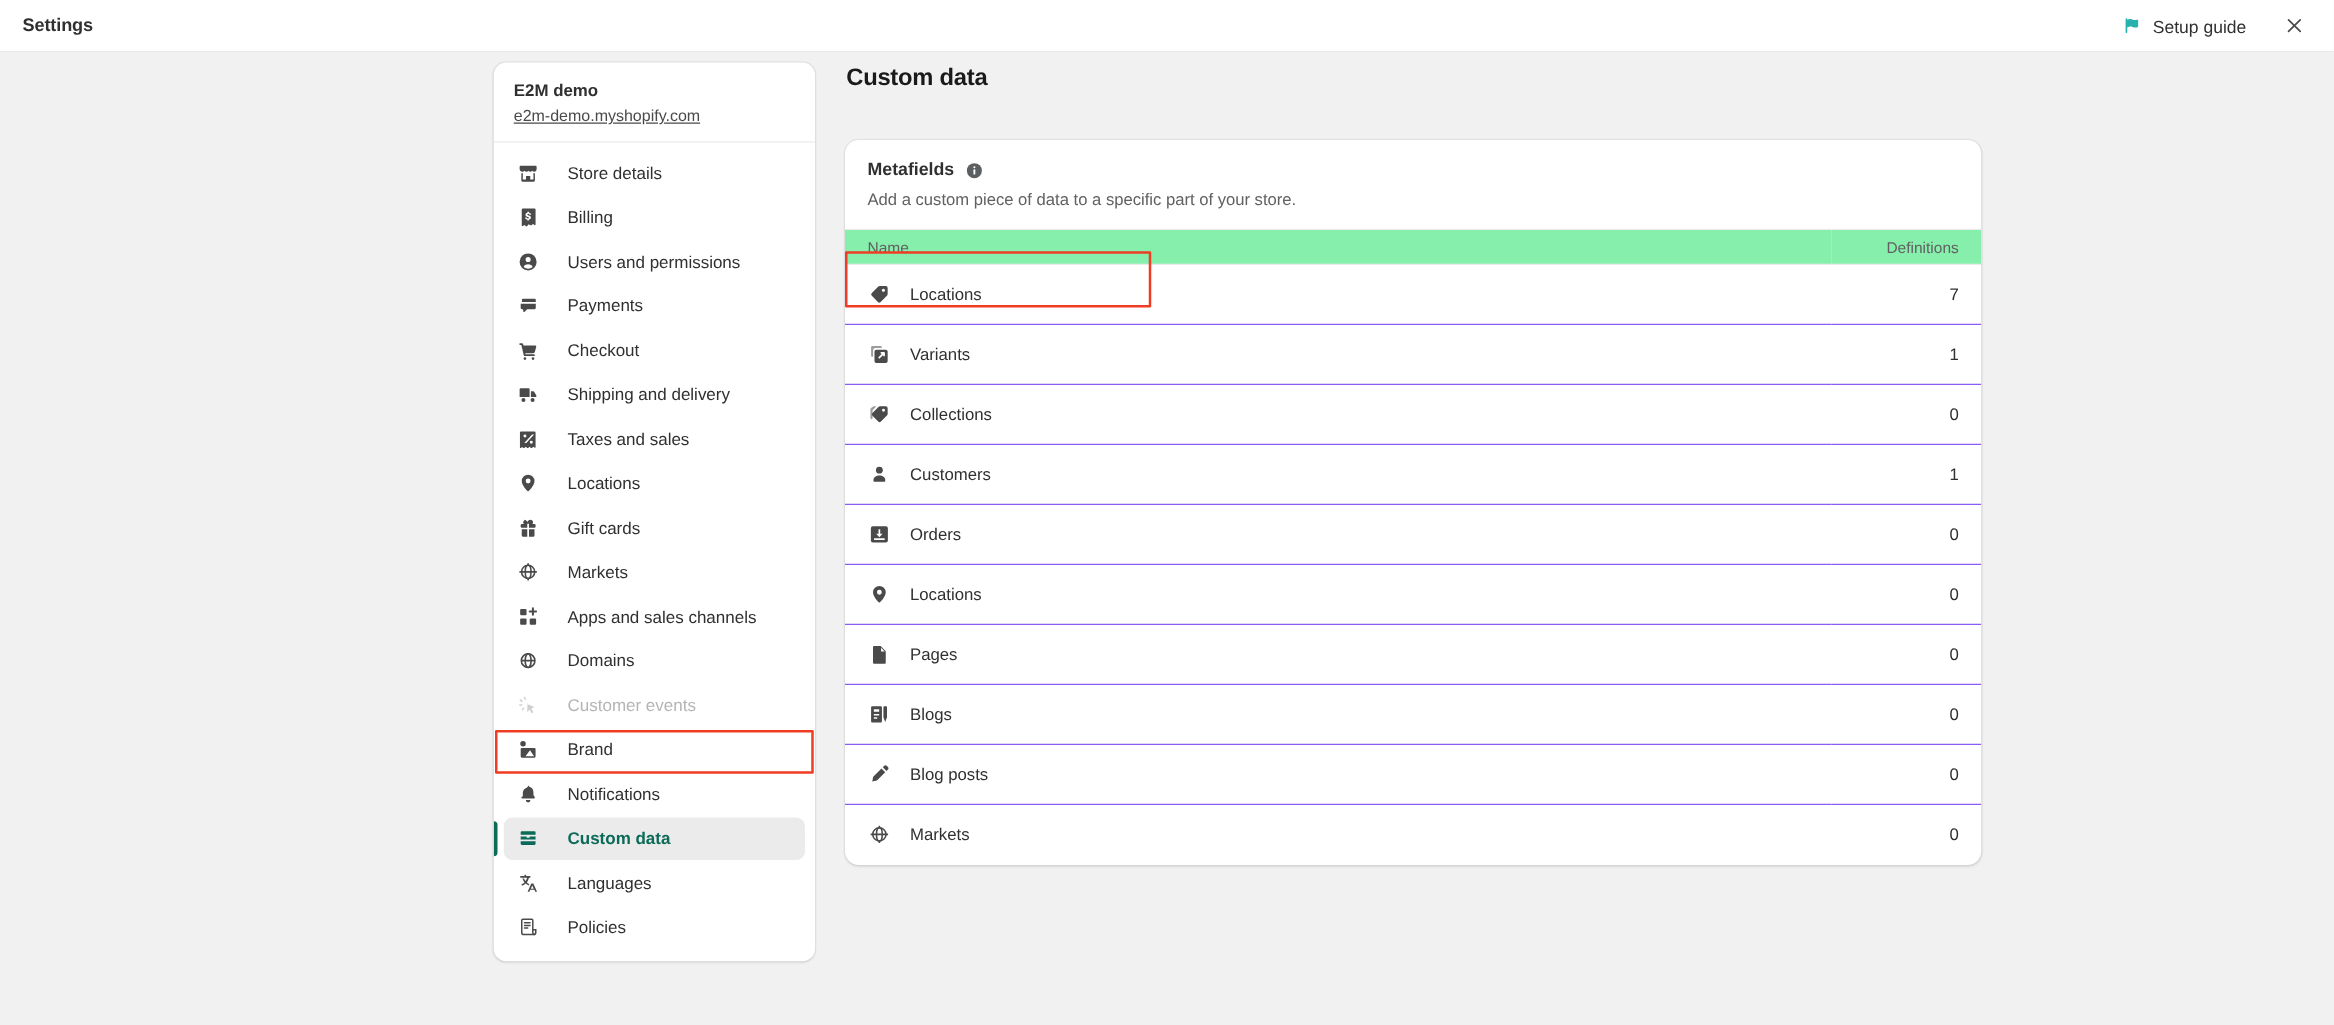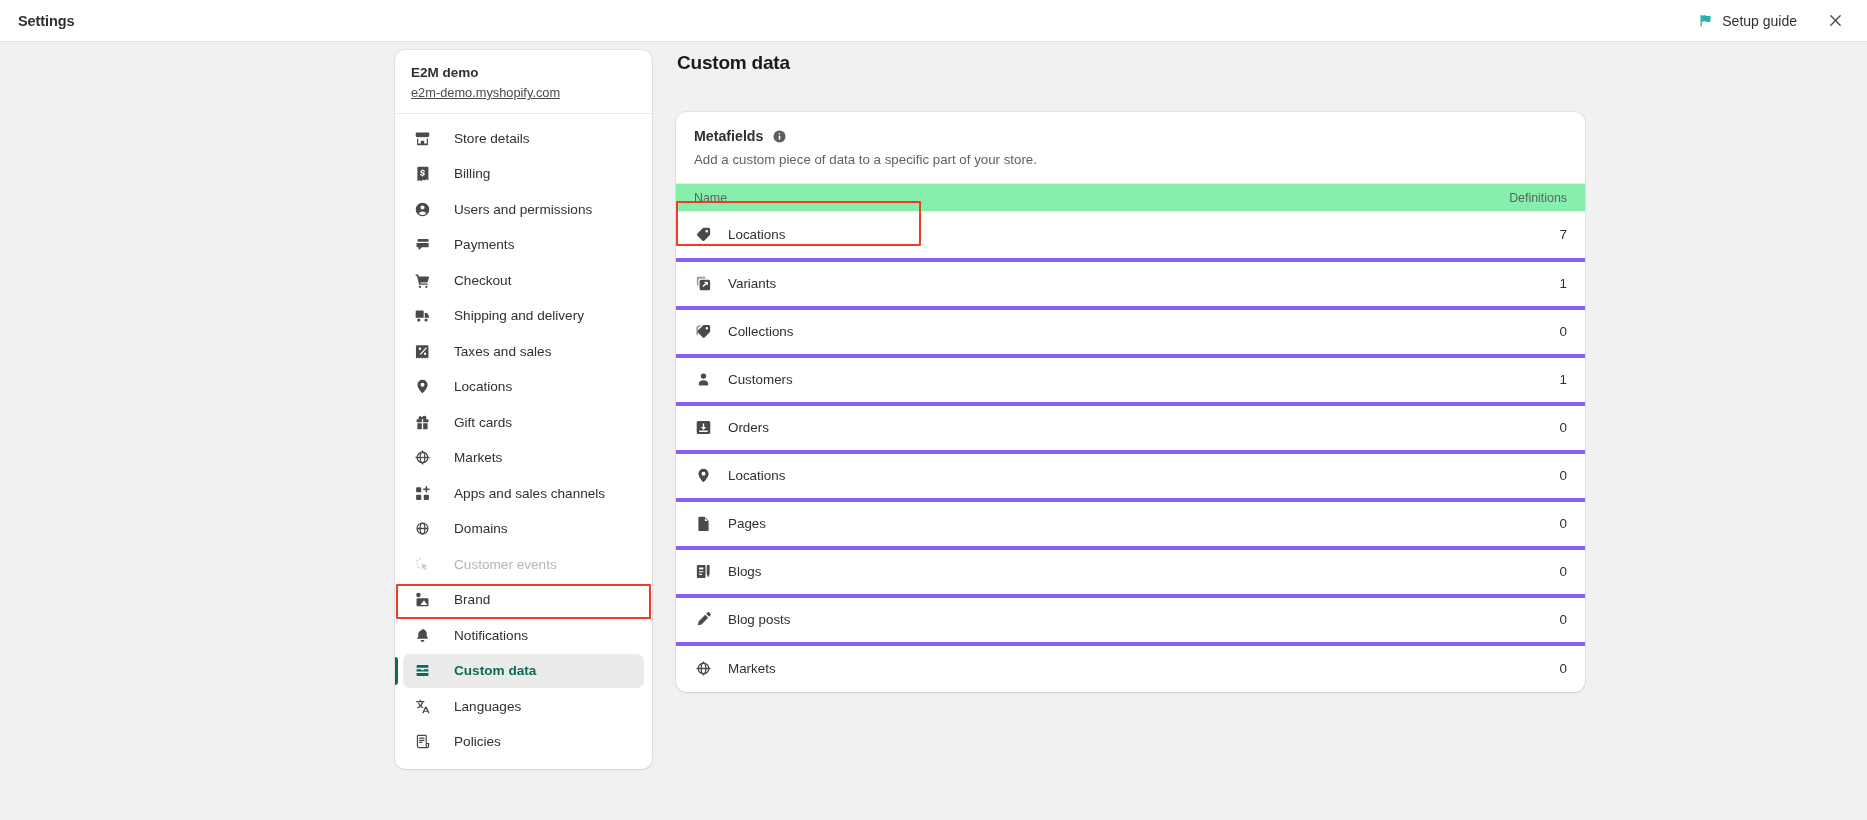--- a/index.html
+++ b/index.html
@@ -203,21 +203,21 @@
     font-size: 12.4px;
     font-weight: 400;
     color: #616161;
     padding: 6px 18px;
     height: 28px;
   }
   th.col-name { text-align: left; }
   th.col-def  { text-align: right; }
 
   table.meta tbody tr { cursor: pointer; height: 48px; }
-  table.meta tbody tr + tr td { border-top: 4px solid #8b5cf6; }
+  table.meta tbody tr + tr td { border-top: 1px solid #8b5cf6; }
   table.meta td {
     padding: 0 18px;
     font-size: 13.4px;
     color: #303030;
     vertical-align: middle;
   }
   td.cell-name { text-align: left; }
   td.cell-def  { text-align: right; color: #303030; font-size: 13.2px; width: 120px; }
   .row-inner {
     display: flex;

